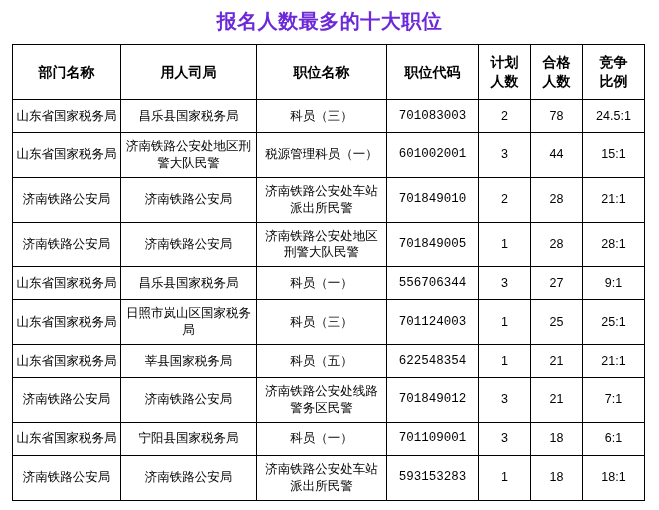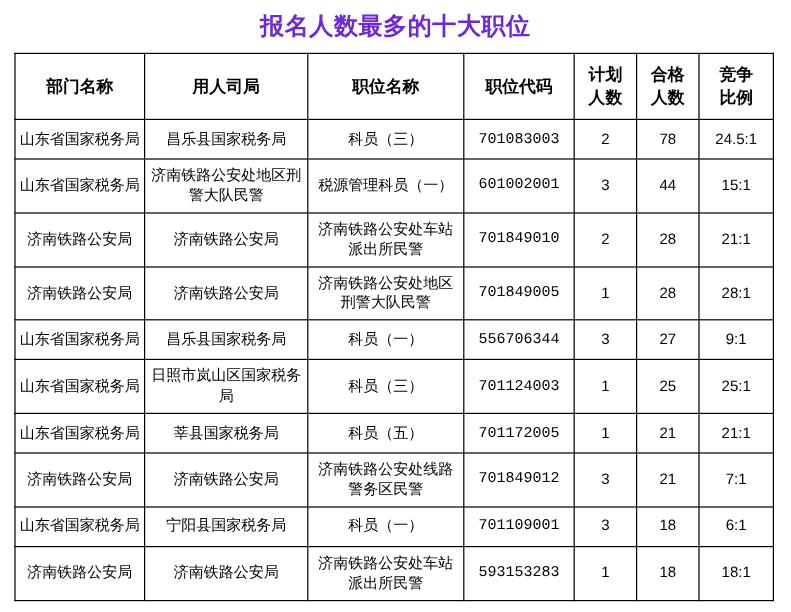--- a/index.html
+++ b/index.html
@@ -166,21 +166,21 @@
           <td>科员（三）</td>
           <td class="cell-code">701124003</td>
           <td>1</td>
           <td>25</td>
           <td>25:1</td>
         </tr>
         <tr>
           <td>山东省国家税务局</td>
           <td>莘县国家税务局</td>
           <td>科员（五）</td>
-          <td class="cell-code">701172005</td>
+          <td class="cell-code">622548354</td>
           <td>1</td>
           <td>21</td>
           <td>21:1</td>
         </tr>
         <tr>
           <td>济南铁路公安局</td>
           <td>济南铁路公安局</td>
           <td>济南铁路公安处线路警务区民警</td>
           <td class="cell-code">701849012</td>
           <td>3</td>

